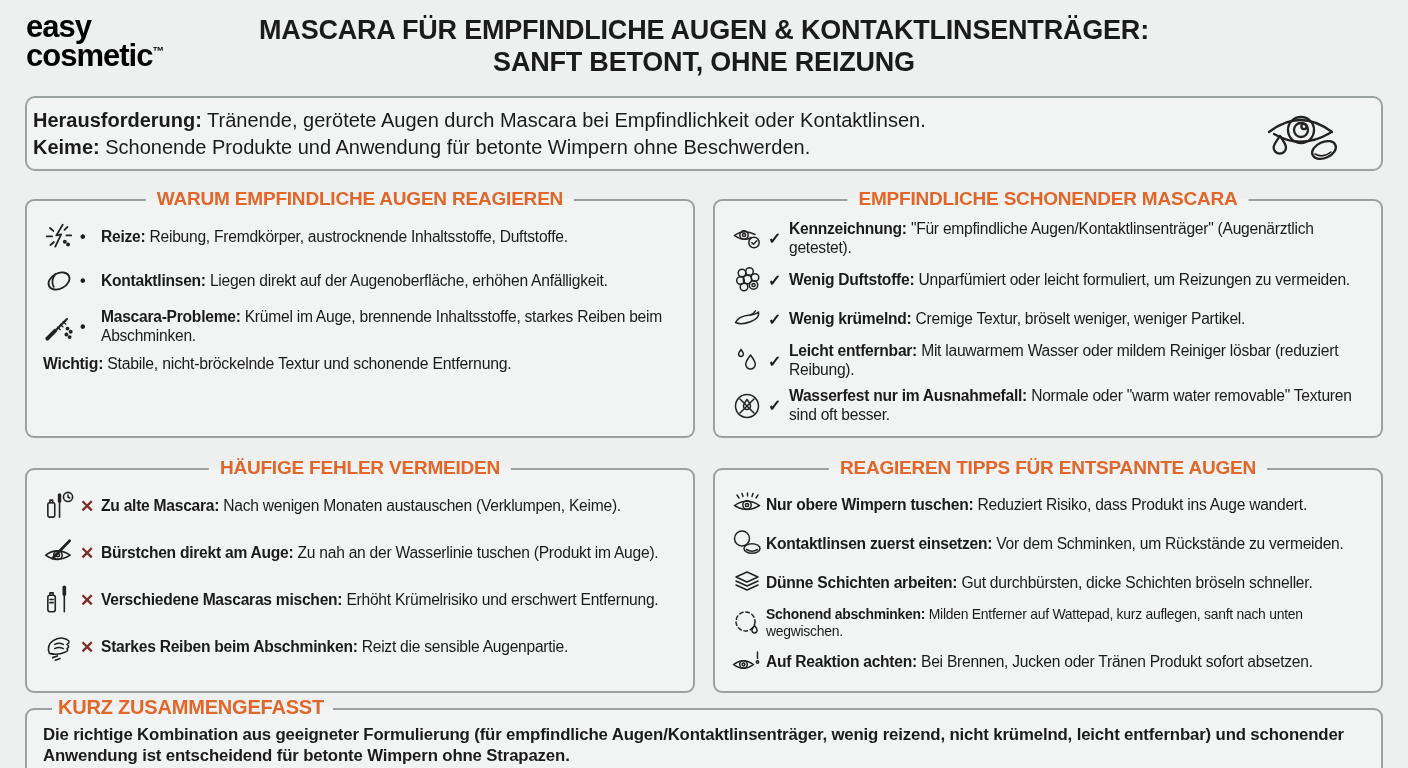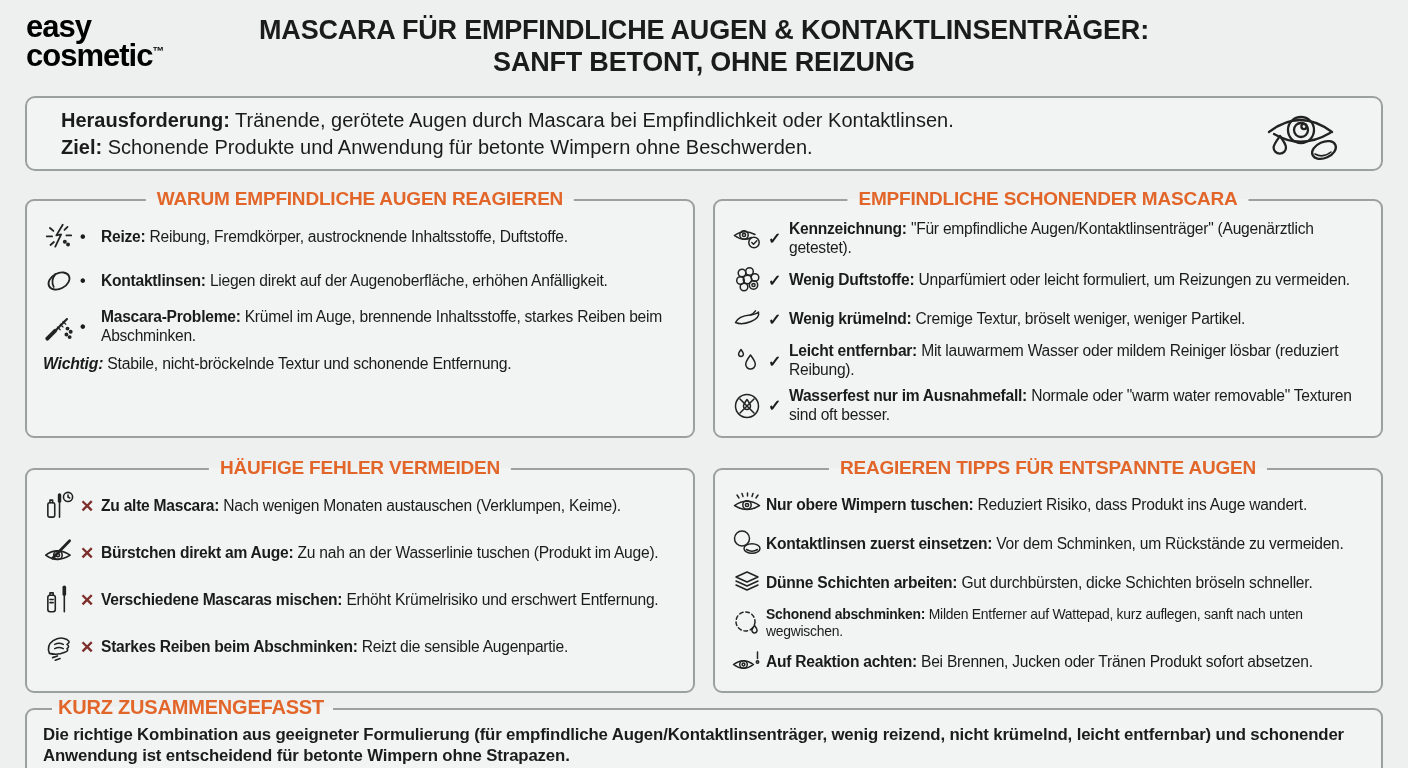--- a/index.html
+++ b/index.html
@@ -17,21 +17,21 @@
   }
   .logo .tm{font-size:12px;vertical-align:super;letter-spacing:0;}
   .main-title{
     text-align:center;padding-top:15px;margin:0 170px;
     font-size:27px;font-weight:800;line-height:1.17;letter-spacing:-.2px;
   }
   
   .challenge{
     margin:2px 25px 0;height:75px;box-sizing:border-box;
     background:#F2F4F3;border:2px solid #9BA1A1;border-radius:10px;
-    display:flex;align-items:center;padding:8px 34px 8px 34px;
+    display:flex;align-items:center;padding:8px 34px 8px 6px;
   }
   .challenge-text{flex:1;font-size:20px;line-height:1.34;}
   .challenge-text b{font-weight:700;}
   .challenge-ic{width:92px;flex:0 0 92px;display:flex;justify-content:flex-end;}
   
   .grid{display:grid;grid-template-columns:1fr 1fr;column-gap:18px;row-gap:30px;margin:28px 25px 0;}
   .panel{
     position:relative;background:#F2F4F3;border:2px solid #9BA1A1;border-radius:9px;
     padding:19px 12px 5px 13px;box-sizing:border-box;
   }
@@ -46,21 +46,21 @@
   .row{display:flex;align-items:center;margin-bottom:7px;}
   .row.mb10{margin-bottom:10px;}
   .row.mb12{margin-bottom:13px;}
   .ico{width:38px;min-width:38px;display:flex;justify-content:center;align-items:center;}
   .mark{width:21px;min-width:21px;text-align:left;font-weight:700;font-size:16px;padding-left:2px;}
   .mark.x{color:#7D2F2B;font-size:17px;font-weight:700;}
   .txt{font-size:15.6px;line-height:1.2;letter-spacing:-.25px;}
   .txt b{font-weight:700;}
   .txt.tight{font-size:13.9px;}
   .panel-footer{margin:6px 2px 6px 3px;font-size:15.8px;letter-spacing:-.25px;}
-  .panel-footer b{font-weight:700;font-style:italic;}
+  .panel-footer b{font-weight:700;}
   
   .ic{stroke:#222;fill:none;stroke-width:1.7;stroke-linecap:round;stroke-linejoin:round;}
   
   .wide-box{
     position:relative;margin:15px 25px 0;background:#F2F4F3;
     border:2px solid #9BA1A1;border-radius:9px;box-sizing:border-box;
   }
   .box-title{
     position:absolute;top:-14px;left:25px;
     background:linear-gradient(#EDF0EF 50%,#F2F4F3 50%);
@@ -80,21 +80,21 @@
   </div>
   <h1 class="main-title">
     <div>MASCARA FÜR EMPFINDLICHE AUGEN &amp; KONTAKTLINSENTRÄGER:</div>
     <div>SANFT BETONT, OHNE REIZUNG</div>
   </h1>
 </div>
 
 <div class="challenge">
   <div class="challenge-text">
     <div><b>Herausforderung:</b> <span>Tränende, gerötete Augen durch Mascara bei Empfindlichkeit oder Kontaktlinsen.</span></div>
-    <div><b>Ziel:</b> <span>Schonende Produkte und Anwendung für betonte Wimpern ohne Beschwerden.</span></div>
+    <div><b>Keime:</b> <span>Schonende Produkte und Anwendung für betonte Wimpern ohne Beschwerden.</span></div>
   </div>
   <div class="challenge-ic">
     <svg class="ic" width="92" height="58" viewBox="0 0 92 58" style="stroke-width:2.3">
       <path d="M14 27 Q45 3 77 27"></path>
       <path d="M19 29 Q46 45 75 28"></path>
       <circle cx="46" cy="25" r="13"></circle>
       <circle cx="46" cy="25" r="7"></circle>
       <circle cx="49" cy="21.5" r="2.6"></circle>
       <path d="M25 31 c4 5.5 6 8.5 6 11.5 a6.2 6.2 0 1 1 -12.4 0 c0 -3 2.4 -6 6.4 -11.5 Z"></path>
       <ellipse cx="69" cy="45" rx="12.5" ry="8" transform="rotate(-24 69 45)"></ellipse>

